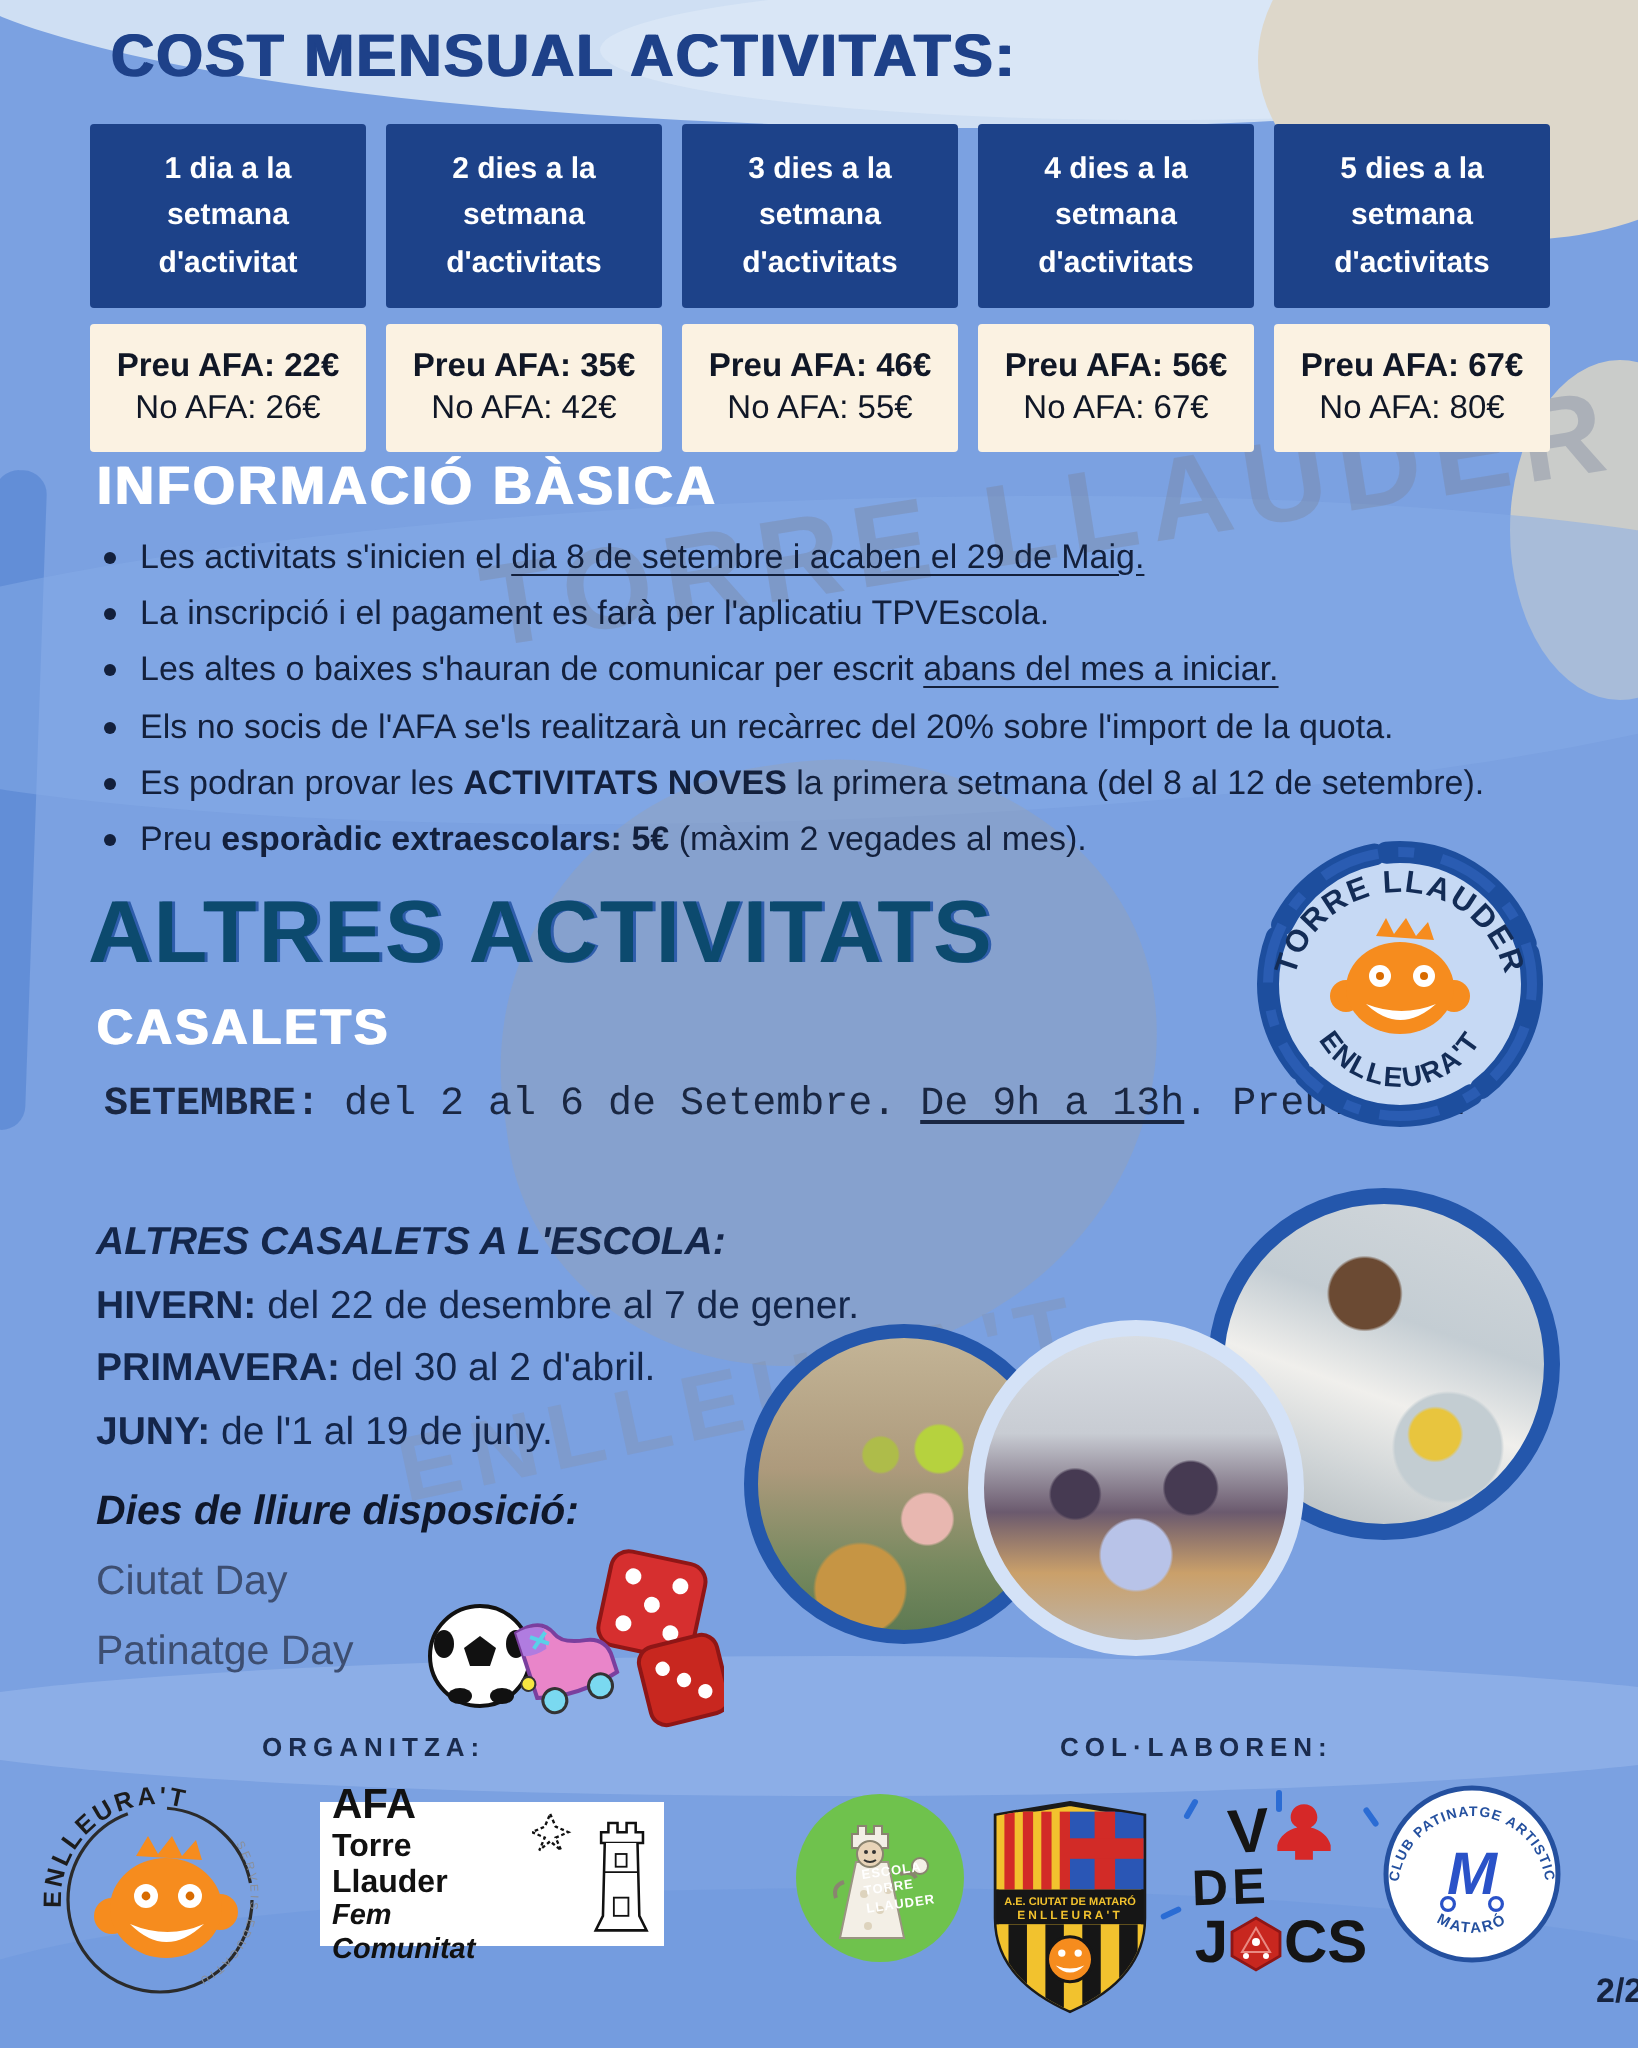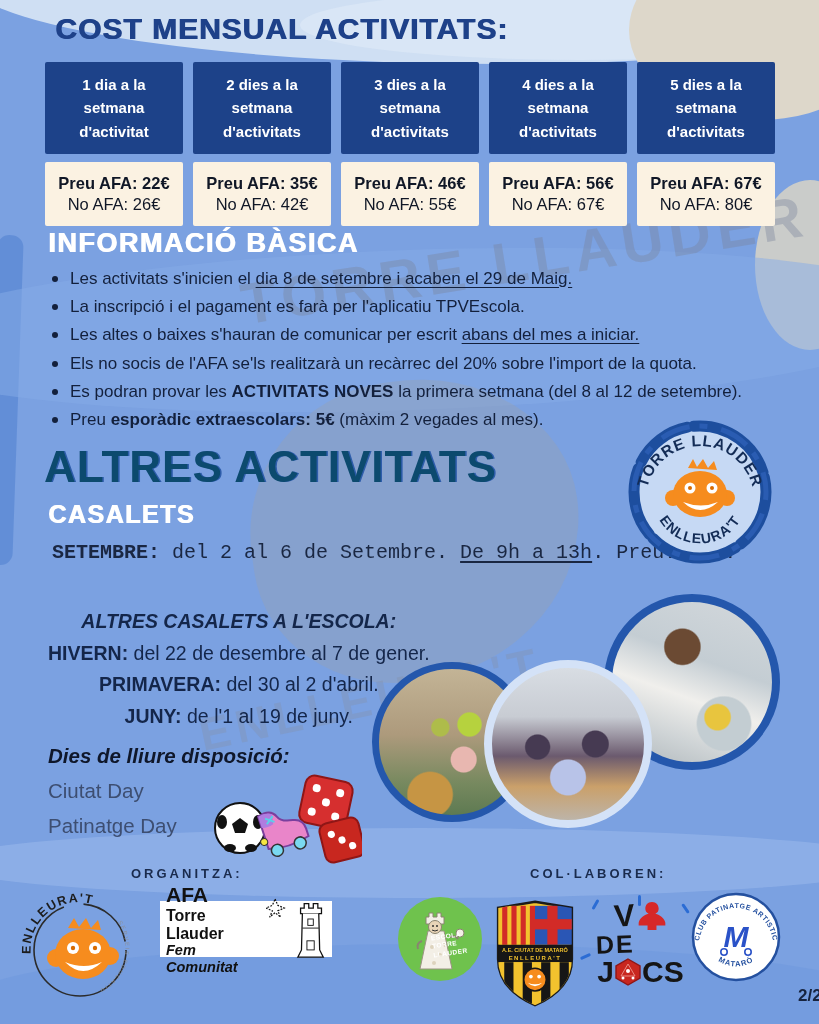--- a/index.html
+++ b/index.html
@@ -63,21 +63,21 @@
   .b{font-weight:700;}
 
   
   .altres-h{top:442px;left:44px;font-size:44px;font-weight:900;color:#0c4a6e;
             letter-spacing:1px;text-shadow:1.5px 0 #2e5dab;}
   .casalets-h{top:500px;left:48px;font-size:25px;font-weight:900;color:#fff;
               letter-spacing:1.5px;text-shadow:1px 0 #fff;}
   .setembre{top:541px;left:52px;font-size:20px;color:#1a2742;font-family:Liberation Mono, monospace;}
   .setembre .lbl{font-weight:700;}
 
-  .casesc{top:606px;left:48px;font-size:19.5px;color:#14264a;line-height:1.62;text-align:center;}
+  .casesc{top:606px;left:48px;font-size:19.5px;color:#14264a;line-height:1.62;}
   .casesc .h{font-weight:700;font-style:italic;}
   .casesc .lbl{font-weight:700;}
 
   .lliure{top:742px;left:48px;font-size:20.5px;color:#3d4e71;line-height:1.4;}
   .lliure .h{font-weight:700;font-style:italic;color:#0f172a;margin-bottom:6px;}
   .lliure .item{margin-bottom:7px;}
 
   
   .photo{border-radius:50%;box-sizing:border-box;}
   .photo-gym{top:662px;left:372px;width:160px;height:160px;border:7px solid #2457ac;
@@ -101,21 +101,21 @@
        radial-gradient(circle at 70% 76%, #c3cdd2 0 16%, transparent 17%),
        radial-gradient(circle at 44% 28%, #6b4a33 0 12%, transparent 13%),
        linear-gradient(200deg,#d3d8dc 0%,#c4cdd3 38%,#f0efec 58%,#cfd4d6 78%,#aeb6ba 100%);
      z-index:2;}
 
   
   .org-lbl{top:866px;left:131px;font-size:13px;font-weight:700;letter-spacing:3px;
            color:#1a2b4d;}
   .col-lbl{top:866px;left:530px;font-size:13px;font-weight:700;letter-spacing:3px;
            color:#1a2b4d;}
-  .afa-box{top:901px;left:160px;width:172px;height:56px;background:#fff;
+  .afa-box{top:901px;left:160px;width:172px;height:72px;background:#fff;
            display:flex;align-items:center;padding:4px 6px;box-sizing:border-box;
            color:#111;}
   .afa-text{line-height:1.12;}
   .afa-l1{font-size:21px;font-weight:900;}
   .afa-l2{font-size:16px;font-weight:800;}
   .afa-l3{font-size:14.5px;font-weight:800;font-style:italic;}
   .escola-logo{top:897px;left:398px;width:84px;height:84px;border-radius:50%;
                background:#6fc24d;overflow:hidden;}
   .escola-txt{position:absolute;top:34px;left:34px;font-size:6.5px;font-weight:700;
               color:#fff;transform:rotate(-8deg);line-height:1.3;letter-spacing:.5px;}

